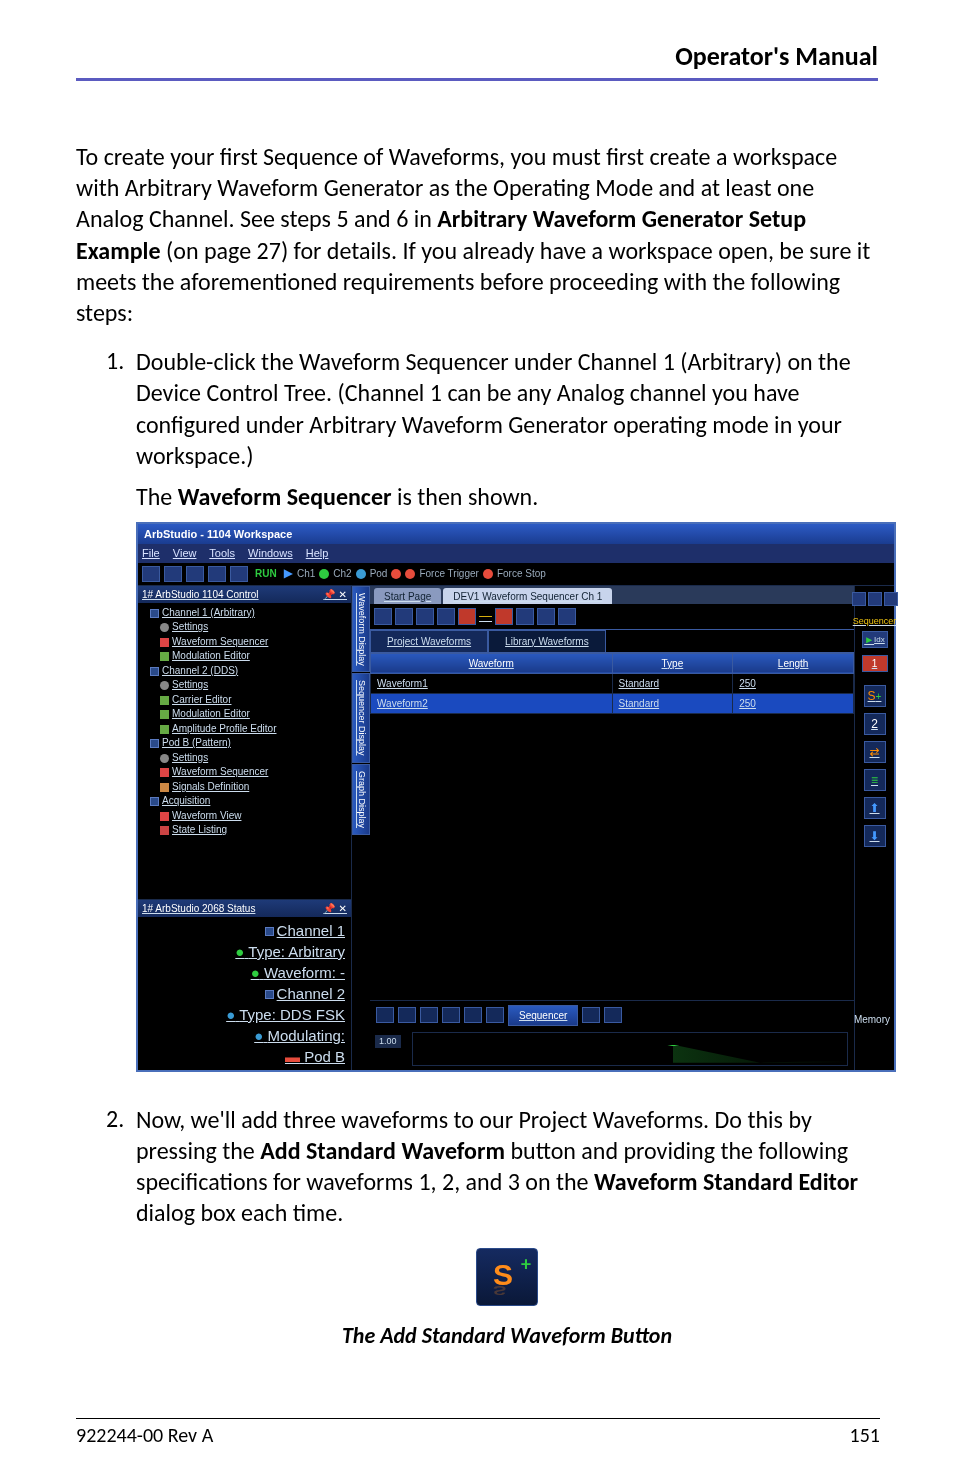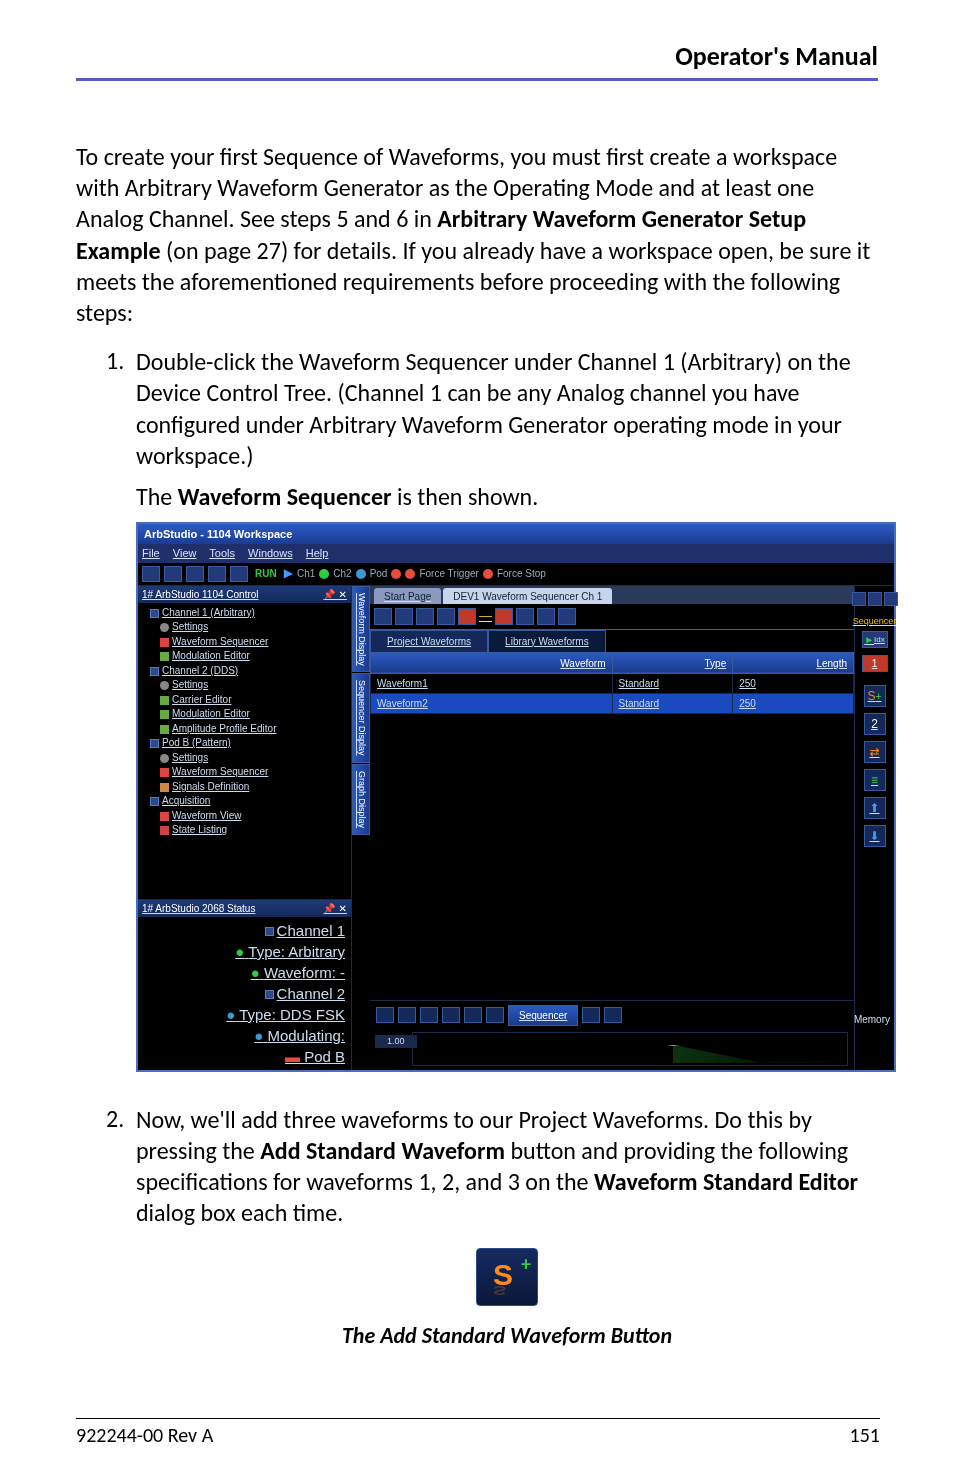--- a/index.html
+++ b/index.html
@@ -199,22 +199,22 @@
     padding:4px 16px;
     border:1px solid #3a5aa0;
     background:#0a1a3a;
     border-bottom:none;
   }
   .itab.active{background:#14295a;}
   .grid-table{width:100%;border-collapse:collapse;font-size:10px;}
   .grid-table th{
     background:linear-gradient(#2a5abf,#1a3a8a);
     color:#fff;
-    text-align:right;
-    padding:3px 6px;
+    text-align:center;
+    padding:3px 22px;
     font-weight:normal;
     border:1px solid #3a5aa0;
   }
   .grid-table td{
     padding:3px 6px;
     border:1px solid #1a2a4a;
     color:#cde;
   }
   .grid-table tr.sel td{background:#1a4abf;}
   .grid-area{flex:1;background:#000;}
@@ -249,21 +249,21 @@
   .seq-box{background:linear-gradient(#2a5abf,#1a3a8a);color:#fff;font-size:10px;padding:3px 10px;border:1px solid #3a5aa0;}
   .chart-strip{
     height:34px;
     background:#000;
     border:1px solid #1a2a4a;
     margin:2px 6px 4px 42px;
     position:relative;
   }
   .chart-val{
     position:absolute;left:-38px;top:2px;
-    background:#1a2a4a;color:#cde;font-size:9px;padding:1px 12px;
+    background:#1a2a4a;color:#cde;font-size:9px;padding:1px 4px;
   }
   .chart-line{
     position:absolute;bottom:2px;left:0;right:0;height:18px;
     border-top:1px solid #2ecc40;
     background:linear-gradient(to right, transparent 0%, transparent 60%, rgba(46,204,64,0.25) 60%, rgba(46,204,64,0) 100%);
     clip-path: polygon(0 100%, 40% 100%, 60% 0%, 80% 100%, 100% 90%, 100% 100%);
   }
   .memory-tag{
     position:absolute;
     right:4px;

